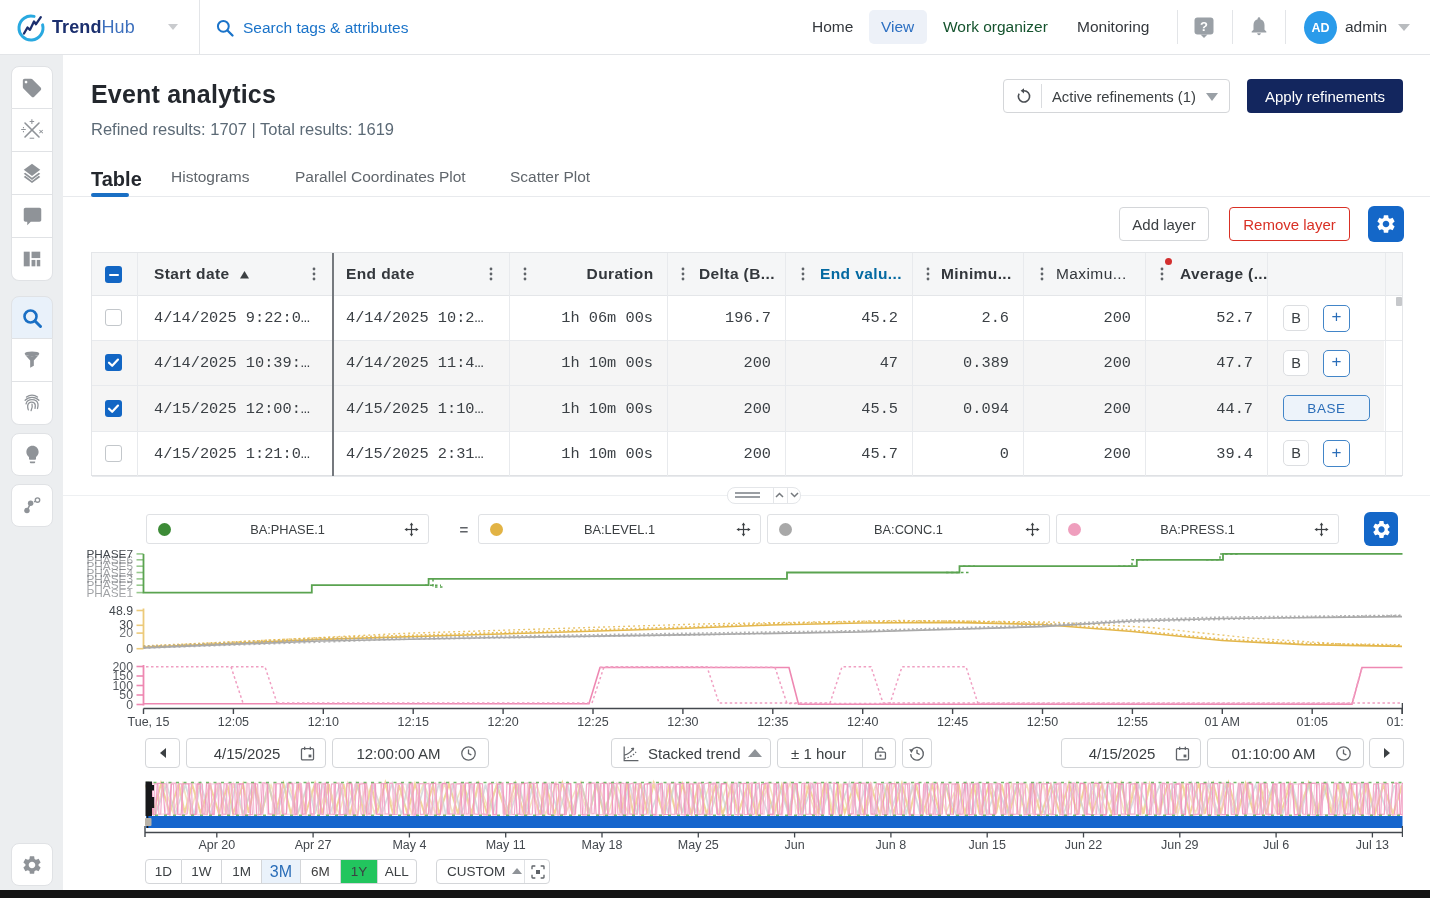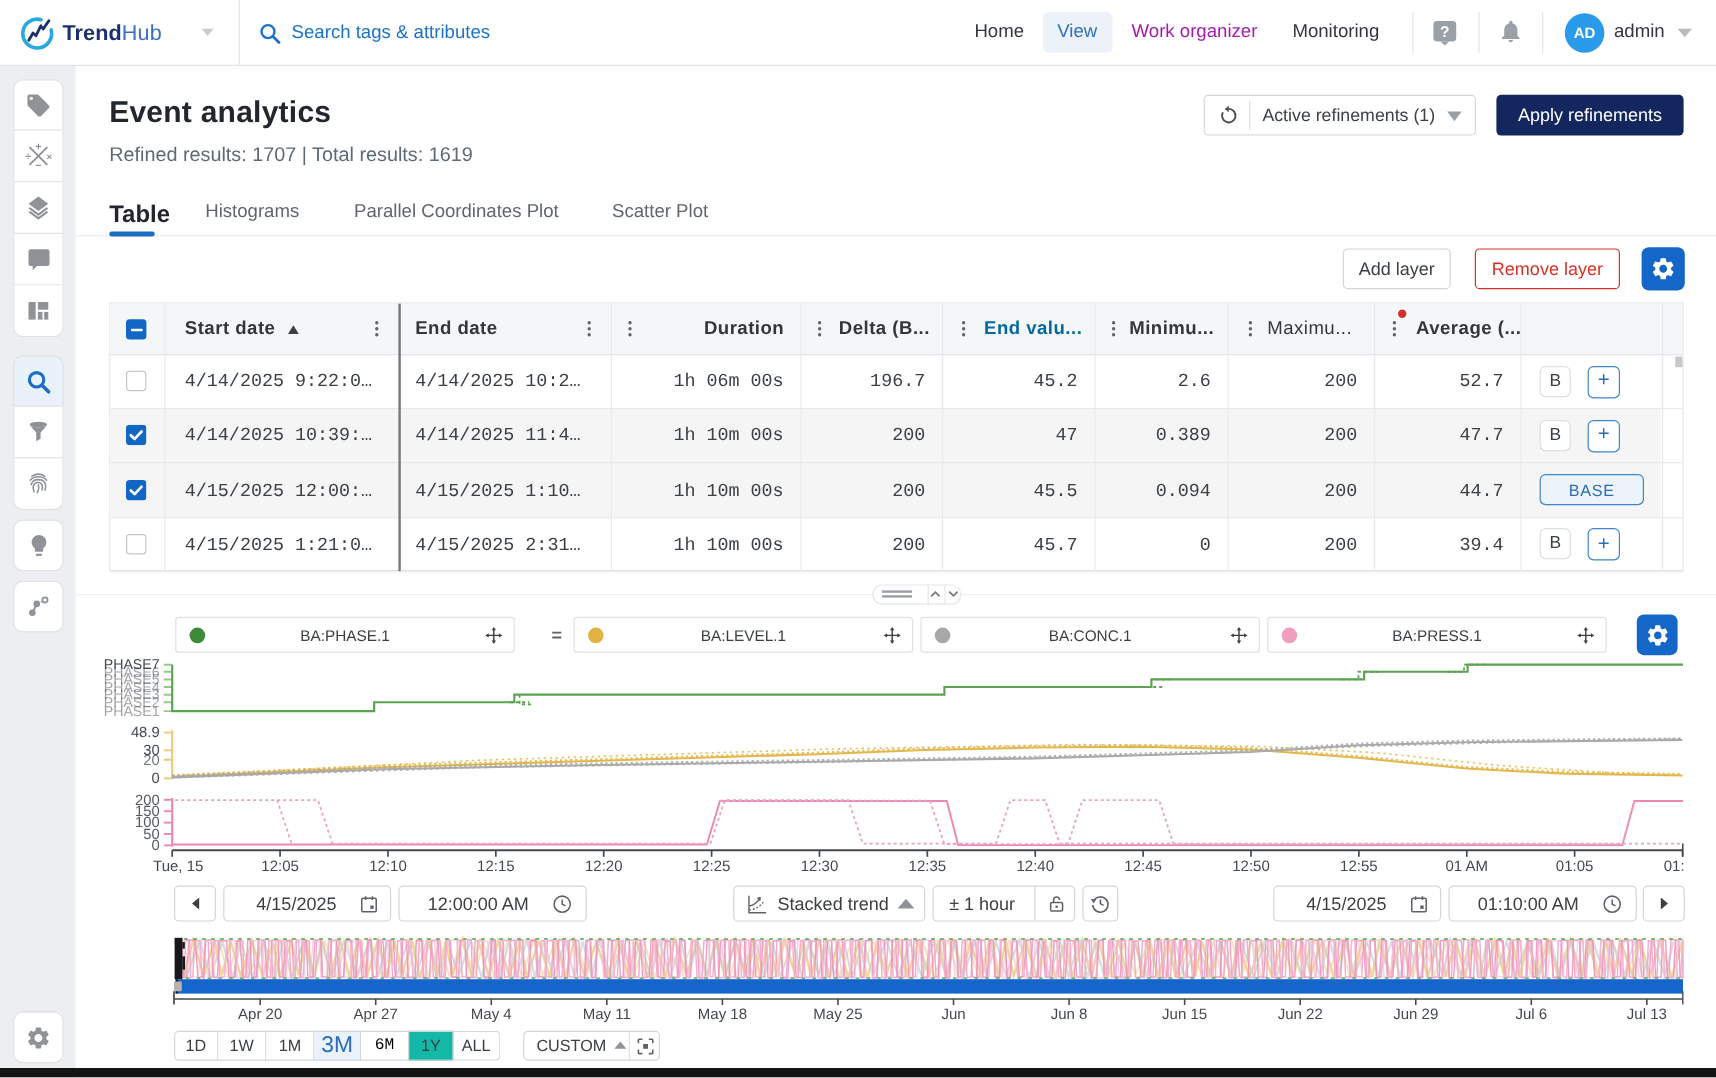--- a/index.html
+++ b/index.html
@@ -17,21 +17,21 @@
 <div class="abs" style="left:168px;top:24px;width:0;height:0;border-left:5.5px solid transparent;border-right:5.5px solid transparent;border-top:6.5px solid #c9cbce;"></div>
 <div class="abs" style="left:199px;top:0;width:1px;height:54px;background:#e3e5e8;"></div>
 <svg class="abs" style="left:215px;top:18px" width="20" height="20" viewBox="0 0 24 24">
     <circle cx="10" cy="10" r="6.5" fill="none" stroke="#1a73c9" stroke-width="2.4"></circle>
     <line x1="15" y1="15" x2="21" y2="21" stroke="#1a73c9" stroke-width="2.8" stroke-linecap="round"></line>
   </svg>
 <div class="abs" style="left:243px;top:19px;font-size:15.5px;color:#1a73c9;">Search tags &amp; attributes</div>
 <div class="abs" style="left:812px;top:18px;font-size:15.5px;color:#33373c;">Home</div>
 <div class="abs" style="left:869px;top:10px;width:58px;height:34px;background:#edf1f8;border-radius:5px;"></div>
 <div class="abs" style="left:881px;top:18px;font-size:15.5px;color:#2c6fc2;">View</div>
-<div class="abs" style="left:943px;top:18px;font-size:15.5px;color:#a21caf;">Work organizer</div>
+<div class="abs" style="left:943px;top:18px;font-size:15.5px;color:#14532d;">Work organizer</div>
 <div class="abs" style="left:1077px;top:18px;font-size:15.5px;color:#33373c;">Monitoring</div>
 <div class="abs" style="left:1177px;top:10px;width:1px;height:34px;background:#e3e5e8;"></div>
 <svg class="abs" style="left:1192px;top:15px" width="24" height="24" viewBox="0 0 24 24">
     <rect x="2.5" y="2.5" width="19" height="17" rx="3" fill="#9aa0a6"></rect>
     <path d="M8.5 19.5 H15.5 L12 23 Z" fill="#9aa0a6"></path>
     <text x="12" y="15.5" font-size="13" font-weight="bold" fill="#fff" text-anchor="middle" font-family="Liberation Sans">?</text>
   </svg>
 <div class="abs" style="left:1232px;top:10px;width:1px;height:34px;background:#e3e5e8;"></div>
 <svg class="abs" style="left:1248px;top:15px" width="22" height="22" viewBox="0 0 24 24">
     <path d="M12 22c1.1 0 2-.9 2-2h-4c0 1.1.9 2 2 2zm6-6v-5c0-3.07-1.63-5.64-4.5-6.32V4c0-.83-.67-1.5-1.5-1.5s-1.5.67-1.5 1.5v.68C7.64 5.36 6 7.92 6 11v5l-2 2v1h16v-1l-2-2z" fill="#9aa0a6"></path>
@@ -535,23 +535,23 @@
     <line x1="1179.8" y1="832.5" x2="1179.8" y2="837.5" stroke="#43484e" stroke-width="1.3"></line>
     <text x="1179.8" y="849" font-size="12.5" fill="#43484e" text-anchor="middle">Jun 29</text>
     <line x1="1276.1" y1="832.5" x2="1276.1" y2="837.5" stroke="#43484e" stroke-width="1.3"></line>
     <text x="1276.1" y="849" font-size="12.5" fill="#43484e" text-anchor="middle">Jul 6</text>
     <line x1="1372.4" y1="832.5" x2="1372.4" y2="837.5" stroke="#43484e" stroke-width="1.3"></line>
     <text x="1372.4" y="849" font-size="12.5" fill="#43484e" text-anchor="middle">Jul 13</text>
   </svg>
 <div class="abs" style="left:144.8px;top:859px;width:37.0px;height:25px;background:#fff;border:1px solid #d4d6d9;border-radius:4px 0 0 4px;display:flex;align-items:center;justify-content:center;font-size:13.5px;color:#3c4043;">1D</div>
 <div class="abs" style="left:181.8px;top:859px;width:40.2px;height:25px;background:#fff;border:1px solid #d4d6d9;border-left:none;display:flex;align-items:center;justify-content:center;font-size:13.5px;color:#3c4043;">1W</div>
 <div class="abs" style="left:222.0px;top:859px;width:40.2px;height:25px;background:#fff;border:1px solid #d4d6d9;border-left:none;display:flex;align-items:center;justify-content:center;font-size:13.5px;color:#3c4043;">1M</div>
-<div class="abs" style="left:262.2px;top:859px;width:38.6px;height:25px;background:#eaf2fb;border:1px solid #d4d6d9;border-left:none;display:flex;align-items:center;justify-content:center;font-size:19px;color:#2a6db8;text-align:center;">3M</div>
-<div class="abs" style="left:300.8px;top:859px;width:40.2px;height:25px;background:#fff;border:1px solid #d4d6d9;border-left:none;display:flex;align-items:center;justify-content:center;font-size:13.5px;color:#000000;font-family:Liberation Mono, monospace;">6M</div>
-<div class="abs" style="left:341.0px;top:859px;width:37.0px;height:25px;background:#14b8a6;border:1px solid #d4d6d9;border-left:none;display:flex;align-items:center;justify-content:center;font-size:13.5px;color:#3c4043;">1Y</div>
+<div class="abs" style="left:262.2px;top:859px;width:38.6px;height:25px;background:#eaf2fb;border:1px solid #d4d6d9;border-left:none;display:flex;align-items:center;justify-content:center;font-size:16px;color:#2a6db8;text-align:center;">3M</div>
+<div class="abs" style="left:300.8px;top:859px;width:40.2px;height:25px;background:#fff;border:1px solid #d4d6d9;border-left:none;display:flex;align-items:center;justify-content:center;font-size:13.5px;color:#404040;">6M</div>
+<div class="abs" style="left:341.0px;top:859px;width:37.0px;height:25px;background:#22c55e;border:1px solid #d4d6d9;border-left:none;display:flex;align-items:center;justify-content:center;font-size:13.5px;color:#3c4043;">1Y</div>
 <div class="abs" style="left:378.0px;top:859px;width:38.6px;height:25px;background:#fff;border:1px solid #d4d6d9;border-left:none;border-radius:0 4px 4px 0;display:flex;align-items:center;justify-content:center;font-size:13.5px;color:#3c4043;">ALL</div>
 <div class="btn" style="left:436px;top:859px;width:114px;height:25px;border-radius:4px;"></div>
 <div class="abs" style="left:447px;top:864px;font-size:13.5px;color:#3c4043;">CUSTOM</div>
 <div class="abs" style="left:512px;top:868px;width:0;height:0;border-left:5.5px solid transparent;border-right:5.5px solid transparent;border-bottom:6.5px solid #8f9398;"></div>
 <svg class="abs" style="left:530px;top:863.5px" width="16" height="16" viewBox="0 0 24 24">
     <g fill="none" stroke="#5f6368" stroke-width="2">
       <path d="M3 8 V4 Q3 3 4 3 H8 M16 3 H20 Q21 3 21 4 V8 M21 16 V20 Q21 21 20 21 H16 M8 21 H4 Q3 21 3 20 V16"></path>
     </g>
     <rect x="9" y="9" width="6" height="6" fill="#5f6368"></rect>
   </svg>

